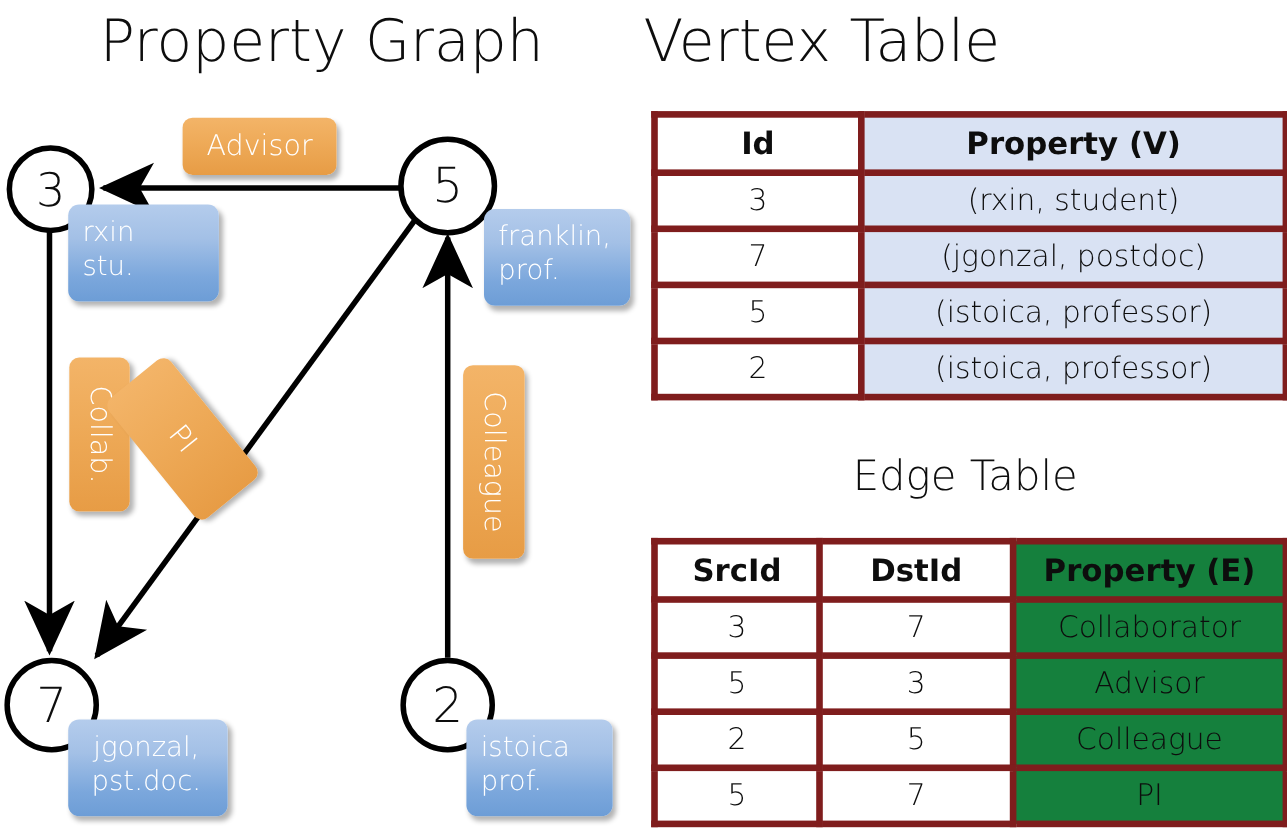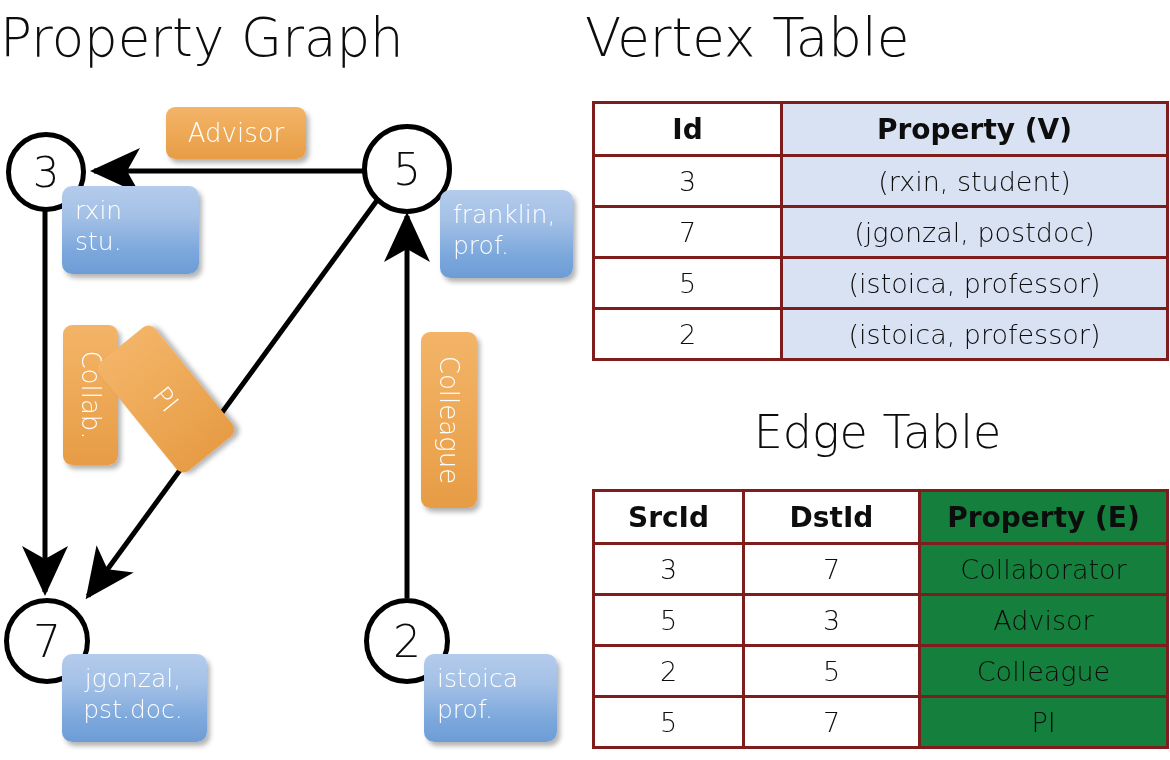--- a/index.html
+++ b/index.html
@@ -21,34 +21,35 @@
     position: absolute;
     font-family: "DejaVu Sans", sans-serif;
     font-weight: 300;
     color: #0d0d0d;
     white-space: nowrap;
     letter-spacing: 0px;
   }
   #title-property-graph {
     left: 0; top: 6px;
     width: 585px;
+    text-align: center;
     font-size: 53px;
     line-height: 64px;
   }
   #title-vertex-table {
     left: 585px; top: 6px;
     width: 585px;
     font-size: 53px;
     line-height: 64px;
   }
   #title-edge-table {
     left: 585px; top: 400px;
     width: 585px;
     text-align: center;
-    font-size: 46px;
+    font-size: 38px;
     line-height: 64px;
   }
 
   
   #graph-panel {
     position: absolute;
     left: 0; top: 0;
     width: 585px; height: 760px;
   }
   #graph-edges {
@@ -108,21 +109,21 @@
 
   
   .tbl {
     position: absolute;
     border-collapse: collapse;
     table-layout: fixed;
     font-family: "DejaVu Sans", sans-serif;
     color: #0d0d0d;
   }
   .tbl td, .tbl th {
-    border: 3px solid #7f1d1d;
+    border: 6px solid #7f1d1d;
     text-align: center;
     font-weight: 300;
     font-size: 27px;
     padding: 0;
     height: 51px;
     box-sizing: border-box;
   }
   .tbl th {
     font-weight: 700;
     font-size: 28px;

